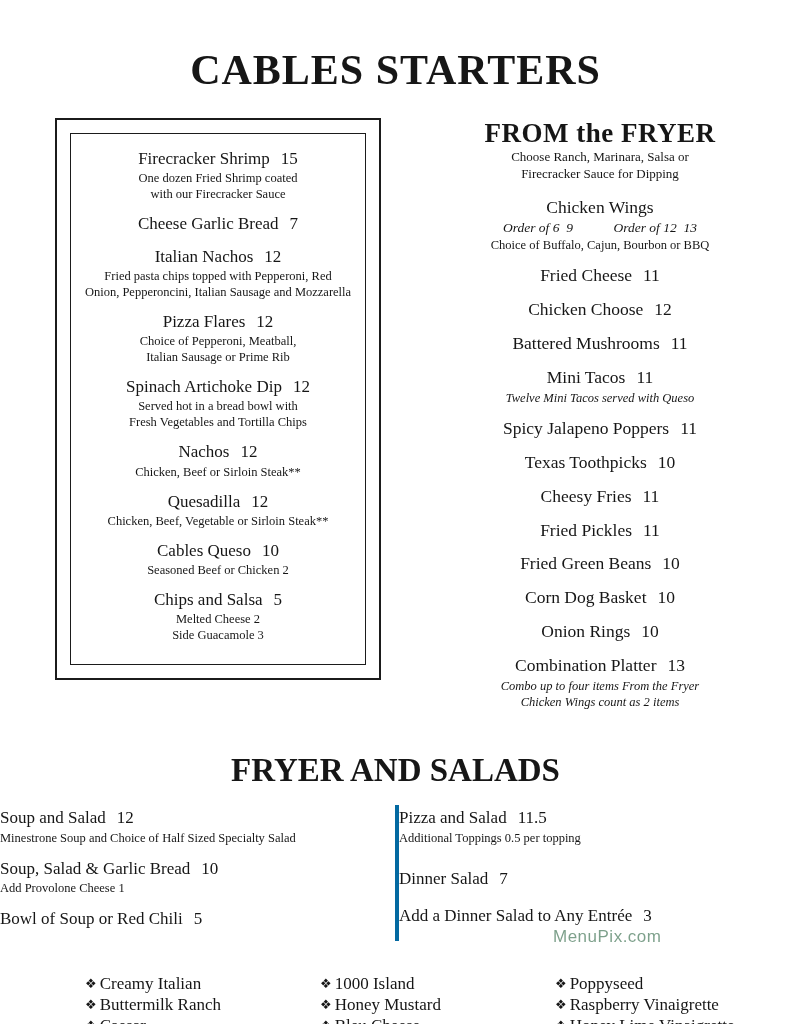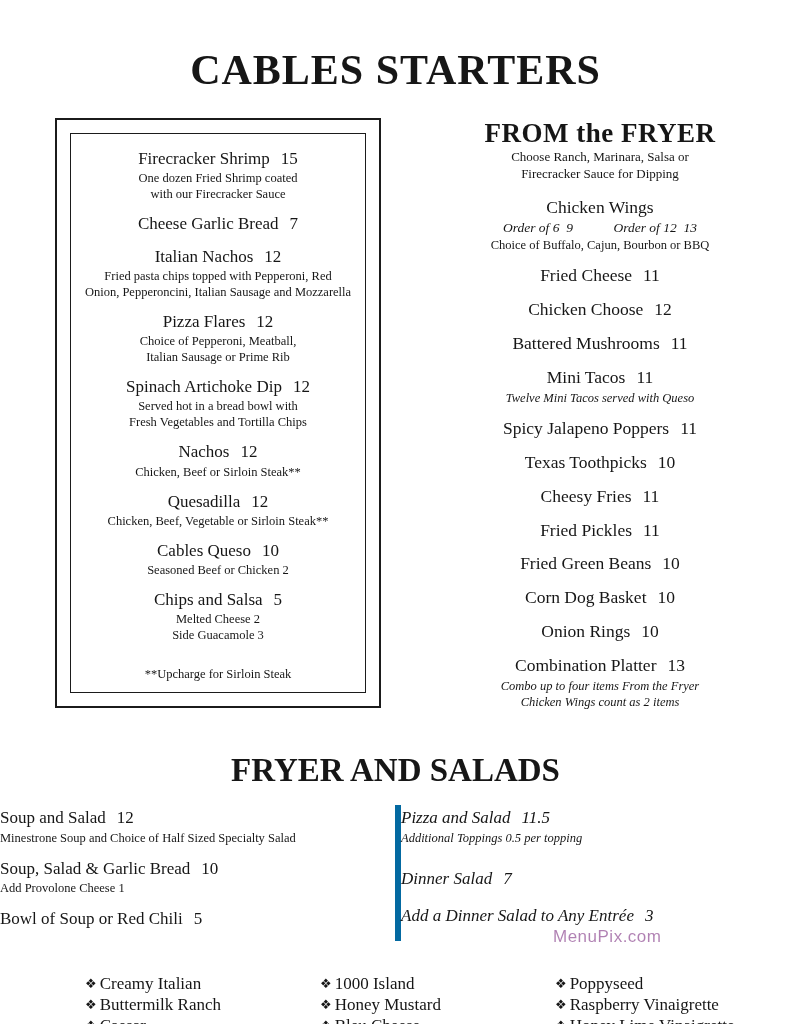--- a/index.html
+++ b/index.html
@@ -33,34 +33,34 @@
   
   .fryer{width:374px;margin-left:32px;text-align:center;}
   .fryer-title{margin:0;font-size:27px;font-weight:700;letter-spacing:.5px;}
   .fryer-sub{font-size:13px;line-height:1.3;white-space:pre-line;margin:0 0 14px;}
   .fryer .item{margin-bottom:12px;}
   .fryer .nm,.fryer .pr{font-size:17.5px;}
   
   .soups-title{text-align:center;font-size:33px;font-weight:700;margin:30px 0 16px;}
   .soups-row{display:flex;margin:0;}
   .soups-col{width:395px;box-sizing:border-box;padding-top:2px;min-height:122px;}
-  .soups-col.right{border-left:6px solid #0369a1;font-style:italic;}
+  .soups-col.right{border-left:4px solid #0369a1;}
   .soups-col .nm,.soups-col .pr{font-size:17px;}
   .soups-col .item{margin-bottom:12px;}
   .gap-top-lg{margin-top:22px;}
   .gap-top-md{margin-top:16px;}
   
   .dressings{display:flex;margin-top:32px;padding-left:85px;position:relative;z-index:1;}
   .dress-col{width:235px;text-align:left;}
   .dress-line{font-size:17px;line-height:1.24;}
   .bullet{font-size:13px;margin-right:3px;position:relative;top:-1px;}
   
   .watermark{
     position:absolute;left:553px;top:927px;z-index:0;
-    color:#701a75;opacity:.55;font-size:17px;
+    color:#14532d;opacity:.55;font-size:17px;
     font-family:"Liberation Sans", sans-serif;letter-spacing:.5px;
   }
 </style>
 </head>
 <body>
 
 <div class="page">
 
   <h1 class="page-title">CABLES STARTERS</h1>
 
@@ -111,21 +111,20 @@
           <div class="line"><span class="nm">Cables Queso</span><span class="pr">10</span></div>
           <div class="desc">Seasoned Beef or Chicken 2</div>
         </div>
 
         <div class="item">
           <div class="line"><span class="nm">Chips and Salsa</span><span class="pr">5</span></div>
           <div class="desc">Melted Cheese 2
 Side Guacamole 3</div>
         </div>
 
-        <div class="footnote">**Upcharge for Sirloin Steak</div>
       </div>
     </div>
 
     <div class="fryer">
       <h2 class="fryer-title">FROM the FRYER</h2>
       <div class="fryer-sub">Choose Ranch, Marinara, Salsa or
 Firecracker Sauce for Dipping</div>
 
       <div class="item">
         <div class="line"><span class="nm">Chicken Wings</span></div>

